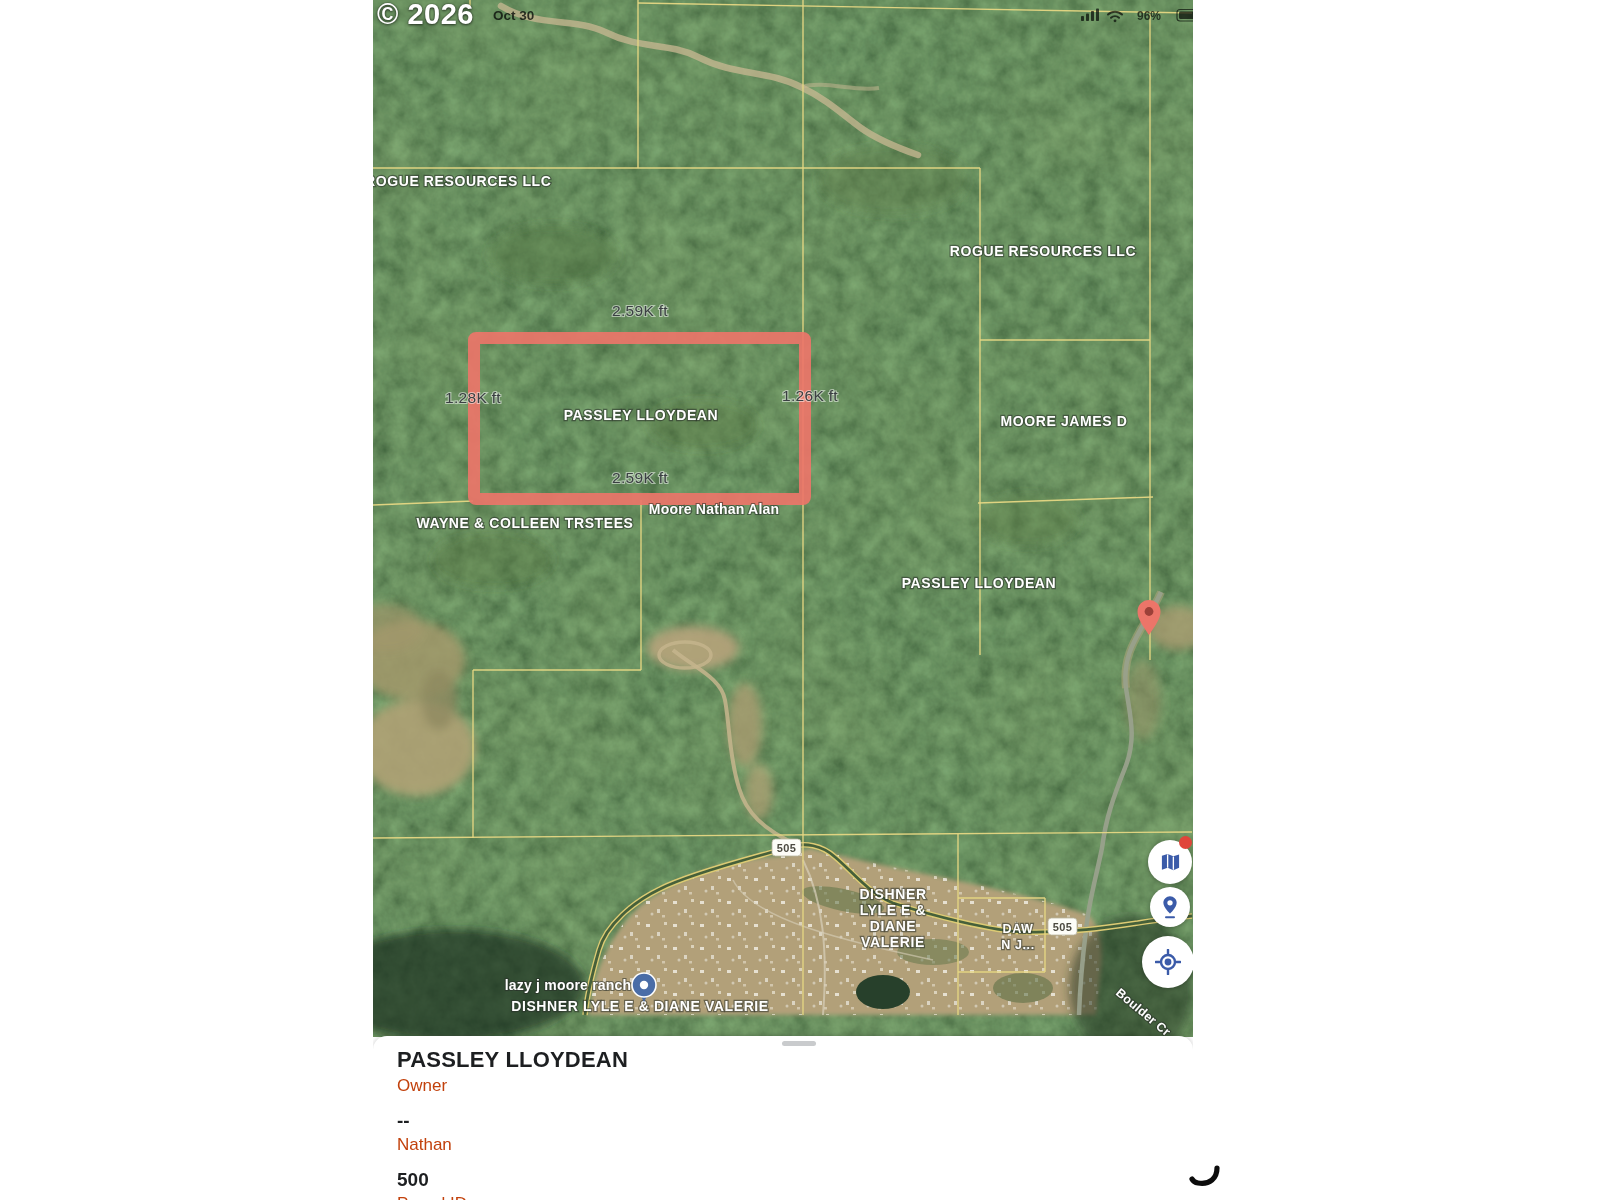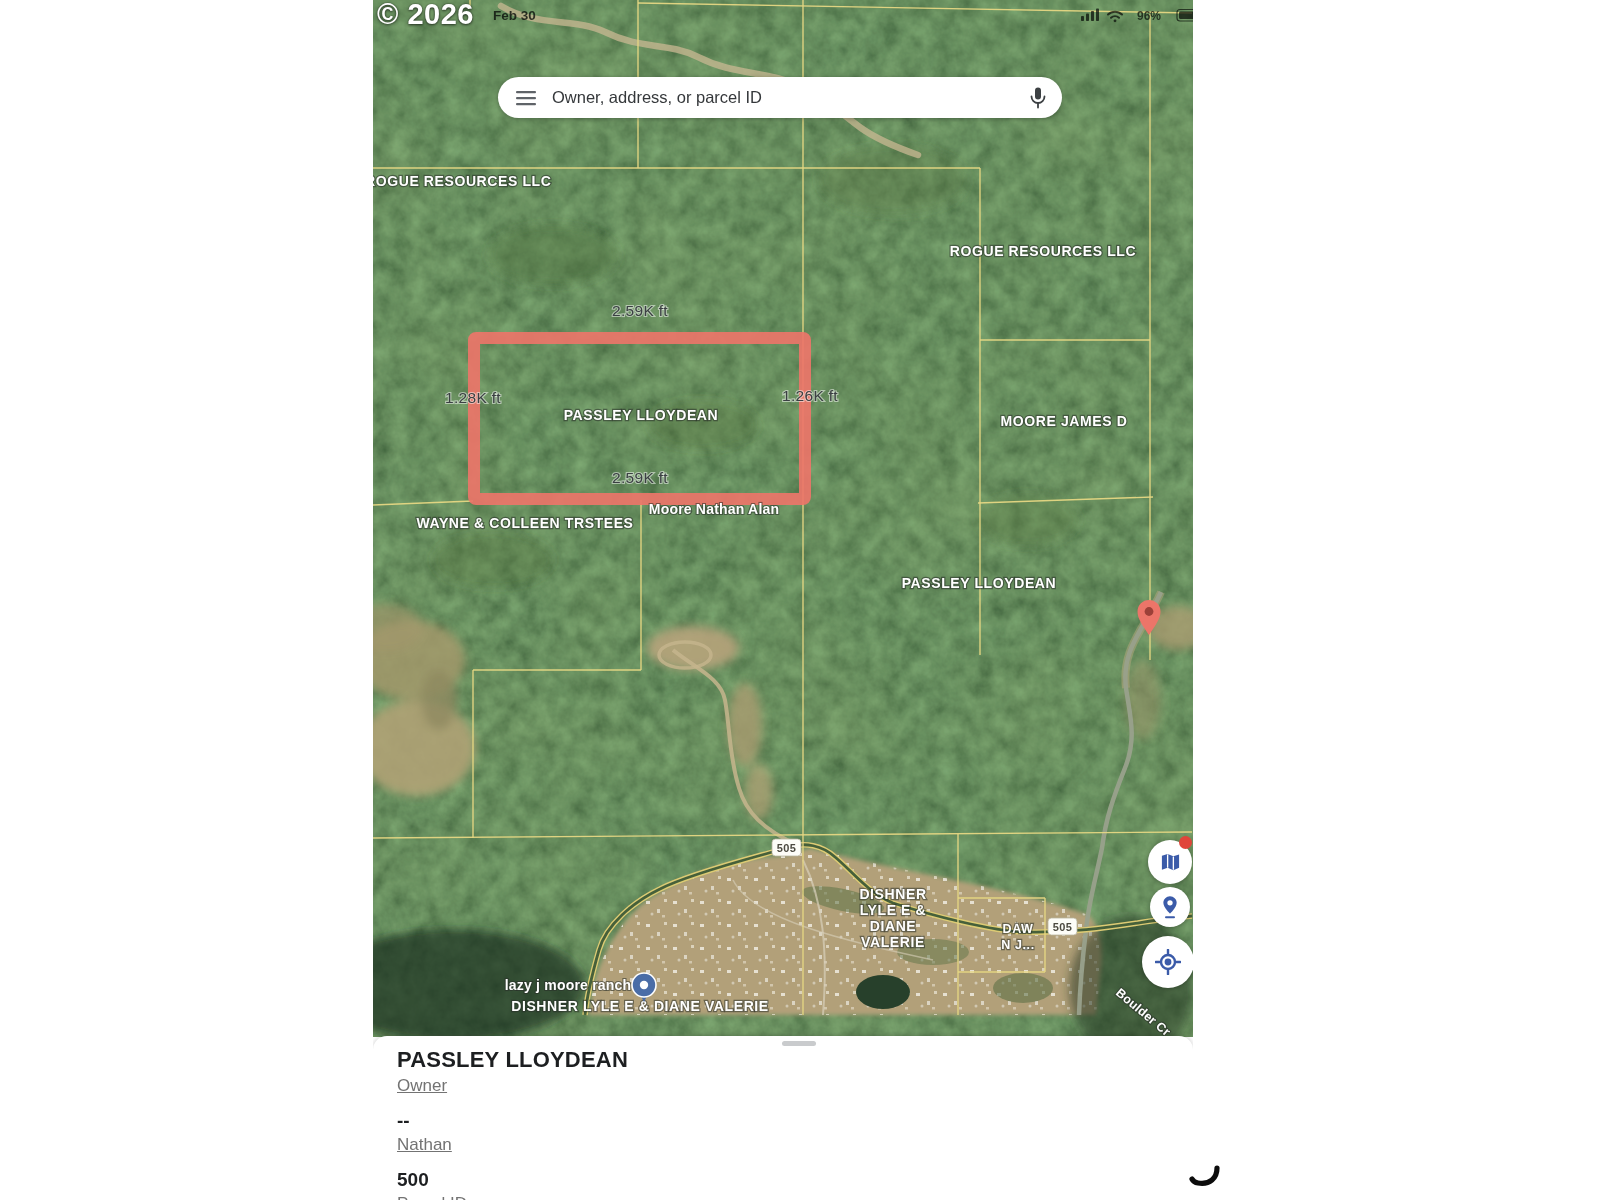--- a/index.html
+++ b/index.html
@@ -38,21 +38,21 @@
   .fab-loc{left:769px;top:936px;width:52px;height:52px;}
   .fab-dot{position:absolute;left:806px;top:836px;width:13px;height:13px;border-radius:50%;
        background:#e0453a;z-index:9;}
   
   .sheet{position:absolute;left:0;top:1036px;width:820px;height:164px;background:#fff;
        border-radius:14px 14px 0 0;box-shadow:0 -1px 5px rgba(0,0,0,0.18);z-index:10;}
   .handle{position:absolute;left:409px;top:5px;width:34px;height:5px;border-radius:3px;background:#c9cbcd;cursor:grab;}
   .sheet-content{position:absolute;left:24px;top:11px;}
   .f-value{font-size:22px;font-weight:700;color:#1d1f21;letter-spacing:0.2px;}
   .f-value2{font-size:19px;font-weight:700;color:#1d1f21;margin-top:14px;}
-  .f-label{font-size:17px;font-weight:400;color:#737373;margin-top:3px;text-decoration:underline;}
+  .f-label{font-size:17px;font-weight:400;color:#c2410c;margin-top:3px;}
   .j-mark{position:absolute;left:1186px;top:1162px;z-index:11;}
 </style>
 </head>
 <body>
 
 <div class="page">
   <div class="app">
 
     <div class="map-wrap">
       <svg width="820" height="1037" viewBox="0 0 820 1037" xmlns="http://www.w3.org/2000/svg">
@@ -207,21 +207,21 @@
         </g>
 
         <g transform="translate(271,985)">
           <path d="M-4,9 L4,9 L0,17 Z" fill="#4a6da7"></path>
           <circle cx="0" cy="0" r="12" stroke="#ffffff" stroke-width="1.6" fill="#4a6da7"></circle>
           <circle cx="0" cy="0" r="4.2" fill="#ffffff"></circle>
         </g>
       </svg>
 
       <div class="watermark">© 2026</div>
-      <div class="status-date">Feb 30</div>
+      <div class="status-date">Oct 30</div>
       <div class="status-icons">
         <svg width="136" height="20" viewBox="0 0 136 20">
           <g fill="rgba(8,12,8,0.85)">
             <rect x="0" y="11" width="3" height="5" rx="0.8"></rect>
             <rect x="5" y="8.5" width="3" height="7.5" rx="0.8"></rect>
             <rect x="10" y="6" width="3" height="10" rx="0.8"></rect>
             <rect x="15" y="3.5" width="3" height="12.5" rx="0.8"></rect>
           </g>
           <g stroke="rgba(8,12,8,0.85)" fill="none" stroke-width="2" stroke-linecap="round">
             <path d="M27,9.5 a10,10 0 0 1 14,0"></path>
@@ -230,37 +230,20 @@
           </g>
           <text x="56" y="15" font-family="Liberation Sans, sans-serif" font-size="12" font-weight="600" fill="rgba(8,12,8,0.85)">96%</text>
           <g>
             <rect x="96" y="4.5" width="24" height="11.5" rx="3" fill="none" stroke="rgba(8,12,8,0.8)" stroke-width="1.2"></rect>
             <rect x="98" y="6.5" width="17" height="7.5" rx="1.5" fill="rgba(8,12,8,0.85)"></rect>
             <rect x="121.5" y="8" width="2.5" height="4.5" rx="1" fill="rgba(8,12,8,0.8)"></rect>
           </g>
         </svg>
       </div>
 
-      <div class="searchbar">
-        <span class="menu">
-          <svg width="20" height="16" viewBox="0 0 20 16">
-            <rect x="0" y="1" width="20" height="2.2" rx="1" fill="#5f6368"></rect>
-            <rect x="0" y="7" width="20" height="2.2" rx="1" fill="#5f6368"></rect>
-            <rect x="0" y="13" width="20" height="2.2" rx="1" fill="#5f6368"></rect>
-          </svg>
-        </span>
-        <input type="text" placeholder="Owner, address, or parcel ID" style="">
-        <span class="mic">
-          <svg width="18" height="24" viewBox="0 0 18 24">
-            <rect x="6" y="1.5" width="6" height="12" rx="3" fill="#3c4043"></rect>
-            <path d="M2.5,10.5 a6.5,6.5 0 0 0 13,0" stroke="#3c4043" stroke-width="1.8" fill="none" stroke-linecap="round"></path>
-            <line x1="9" y1="17.5" x2="9" y2="21.5" stroke="#3c4043" stroke-width="1.8" stroke-linecap="round"></line>
-          </svg>
-        </span>
-      </div>
 
       <div class="fab fab-map">
         <svg width="23" height="21" viewBox="0 0 24 22">
           <path d="M3,4 L9,2 L15,4.5 L21,2.5 L21,16.5 L15,19 L9,16.5 L3,18.5 Z" fill="#3b5ba9"></path>
           <line x1="9" y1="2.5" x2="9" y2="16.5" stroke="#ffffff" stroke-width="1.4"></line>
           <line x1="15" y1="4.8" x2="15" y2="18.6" stroke="#ffffff" stroke-width="1.4"></line>
         </svg>
       </div>
       <div class="fab-dot"></div>
       <div class="fab fab-pin">

